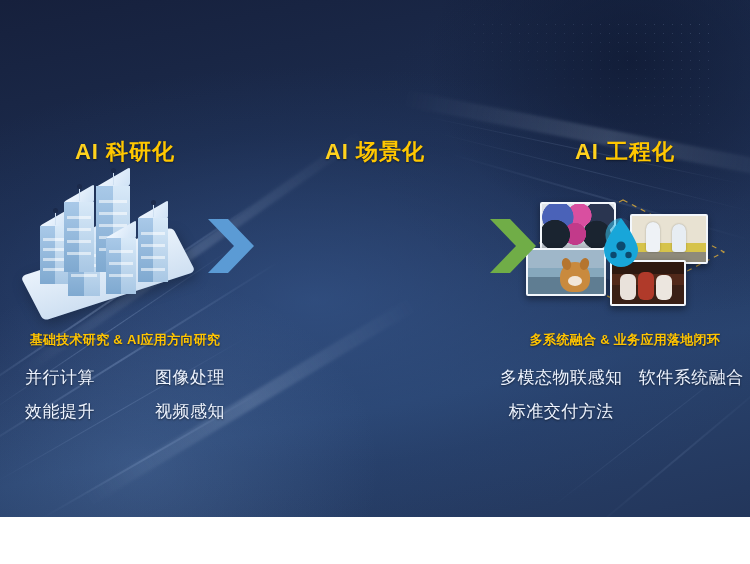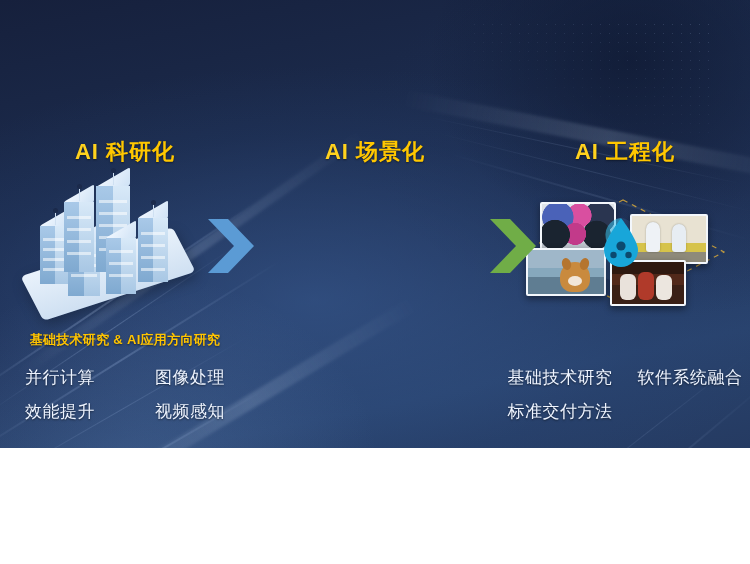--- a/index.html
+++ b/index.html
@@ -1,18 +1,18 @@
 <!DOCTYPE html>
 <html><head>
 <meta charset="utf-8">
 <style>
   html,body{margin:0;padding:0;background:#ffffff;}
   body{width:750px;height:564px;overflow:hidden;font-family:"Liberation Sans","DejaVu Sans",sans-serif;}
 
-  .canvas{position:relative;width:750px;height:448px;background:#ffffff;overflow:hidden;}
+  .canvas{position:relative;width:750px;height:564px;background:#ffffff;overflow:hidden;}
 
   
   .banner{
     position:absolute;left:0;top:0;width:750px;height:517px;overflow:hidden;
     background:
       radial-gradient(ellipse 620px 300px at 42% 58%, rgba(58,94,150,.55) 0%, rgba(40,70,120,.18) 55%, rgba(0,0,0,0) 78%),
       radial-gradient(ellipse 420px 260px at 88% 26%, rgba(28,44,78,.85) 0%, rgba(20,32,60,0) 70%),
       linear-gradient(168deg,#16203c 0%,#1b2a4b 26%,#22355c 52%,#29436e 72%,#23365b 100%);
   }
   
@@ -275,22 +275,23 @@
       </svg>
     </div>
 
     <div class="col col-3">
 
       <div class="title">
         <span class="en">AI</span>
         <span>工程化</span>
       </div>
 
+      <div class="subtitle">多系统融合 &amp; 业务应用落地闭环</div>
 
       <div class="items">
-        <div class="item">基础技术研究</div>
+        <div class="item">多模态物联感知</div>
         <div class="item">软件系统融合</div>
         <div class="item">标准交付方法</div>
       </div>
     </div>
 
   </div>
 </div>
 
 </body></html>

